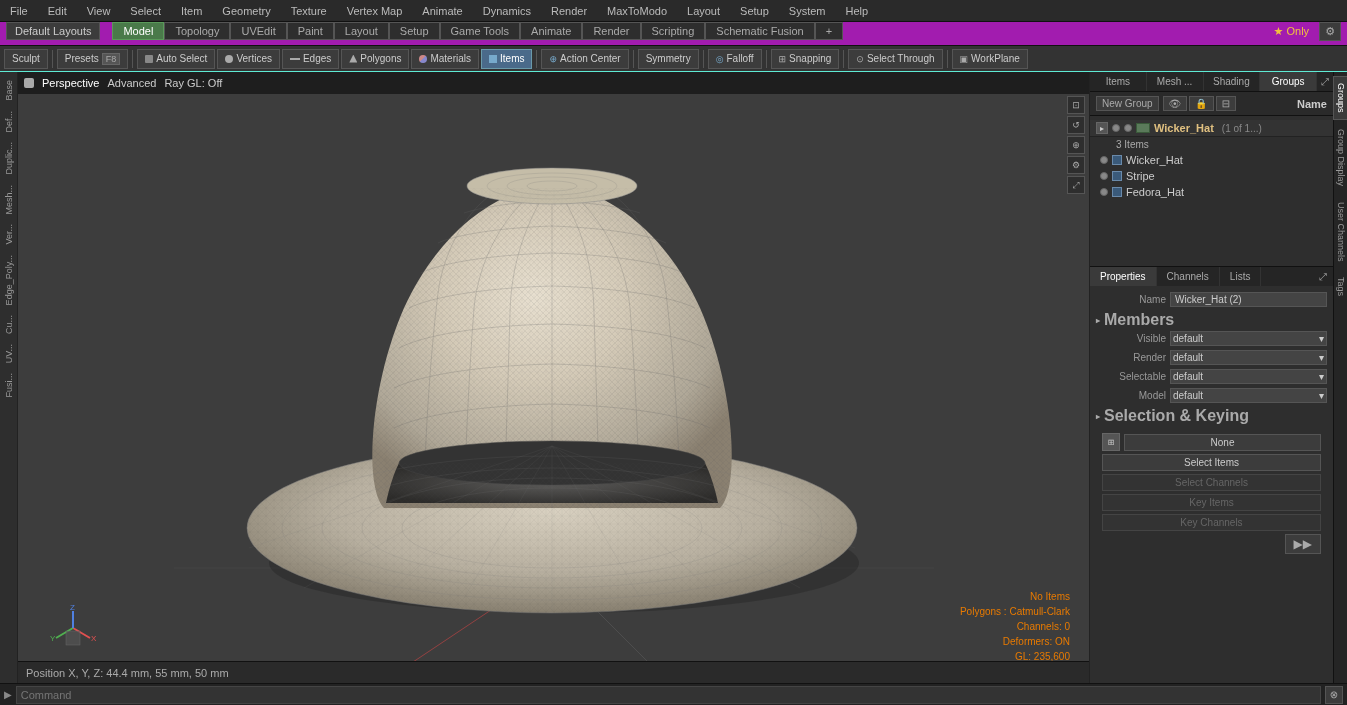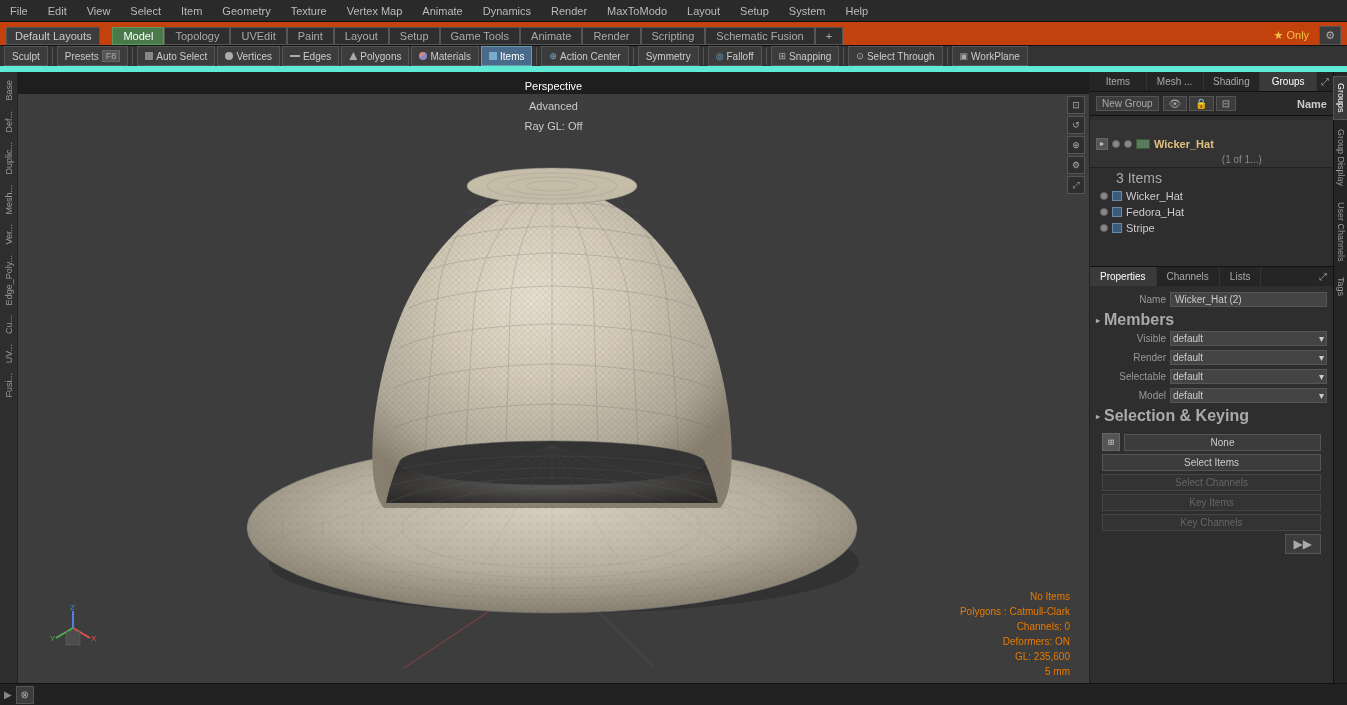--- a/index.html
+++ b/index.html
@@ -3,45 +3,45 @@
   <meta charset="utf-8">
   <style>
     * { box-sizing: border-box; margin: 0; padding: 0; }
     body { background: #3a3a3a; color: #ccc; font-family: 'Segoe UI', Arial, sans-serif; font-size: 11px; width: 1347px; height: 705px; overflow: hidden; }
 
     
     #menu-bar { display: flex; align-items: center; background: #2a2a2a; height: 22px; padding: 0 6px; gap: 12px; border-bottom: 1px solid #111; }
     .menu-item { color: #bbb; cursor: pointer; font-size: 11px; padding: 2px 4px; }
 
     
-    #layout-bar { display: flex; align-items: flex-end; background: #c2410c; height: 24px; padding: 0 6px; border-bottom: 1px solid #111; gap: 4px; }
+    #layout-bar { display: flex; align-items: flex-start; background: #a21caf; height: 24px; padding: 0 6px; border-bottom: 1px solid #111; gap: 4px; }
     .layout-dropdown { background: #3c3c3c; border: 1px solid #555; color: #ccc; font-size: 11px; padding: 2px 8px; cursor: pointer; }
     #layout-tabs { display: flex; gap: 0; margin-left: 8px; }
     .layout-tab { background: #2e2e2e; border: 1px solid #555; color: #aaa; font-size: 11px; padding: 2px 10px; cursor: pointer; }
     .layout-tab.active { background: #4a7a4a; color: #fff; border-color: #5a9a5a; }
     #layout-right { margin-left: auto; display: flex; gap: 4px; align-items: center; }
     .star-only { color: #f0c040; font-size: 11px; padding: 2px 6px; }
     .gear-btn { background: #3c3c3c; border: 1px solid #555; color: #aaa; padding: 2px 5px; cursor: pointer; font-size: 11px; }
 
     
-    #tools-bar { display: flex; align-items: center; background: #333; height: 26px; padding: 0 4px; border-bottom: 6px solid #5eead4; gap: 2px; flex-wrap: nowrap; }
+    #tools-bar { display: flex; align-items: center; background: #333; height: 26px; padding: 0 4px; border-bottom: 1px solid #5eead4; gap: 2px; flex-wrap: nowrap; }
     .tool-btn { background: #3c3c3c; border: 1px solid #555; color: #ccc; font-size: 10px; padding: 2px 7px; cursor: pointer; white-space: nowrap; display: flex; align-items: center; gap: 3px; height: 20px; }
     .tool-btn.active { background: #4a6a8a; border-color: #6a9aaa; color: #fff; }
     .tool-separator { width: 1px; height: 18px; background: #555; margin: 0 2px; }
 
     
     #main { display: flex; width: 1347px; height: calc(705px - 22px - 24px - 26px - 22px); }
 
     
     #left-sidebar { width: 18px; background: #2e2e2e; border-right: 1px solid #222; display: flex; flex-direction: column; align-items: center; padding: 4px 0; gap: 2px; overflow: hidden; }
     .sidebar-label { writing-mode: vertical-rl; text-orientation: mixed; transform: rotate(180deg); color: #999; font-size: 9px; padding: 4px 2px; cursor: pointer; white-space: nowrap; }
 
     
     #viewport { flex: 1; background: #3d3d3d; position: relative; overflow: hidden; }
-    #viewport-header { display: flex; align-items: center; background: rgba(0,0,0,0.5); height: 22px; padding: 0 6px; gap: 8px; position: absolute; top: 0; left: 0; right: 0; z-index: 10; flex-direction: column; }
+    #viewport-header { display: flex; align-items: center; background: rgba(0,0,0,0.5); height: 22px; padding: 0 6px; gap: 8px; position: absolute; top: 0; left: 0; right: 0; z-index: 10; }
     .vp-dot { width: 10px; height: 10px; background: #aaa; border-radius: 2px; display: inline-block; }
     .vp-label { color: #ccc; font-size: 11px; cursor: pointer; }
     .vp-label.active-vp { color: #fff; }
     #viewport-controls { position: absolute; top: 24px; right: 4px; display: flex; flex-direction: column; gap: 2px; z-index: 10; }
     .vp-ctrl-btn { background: rgba(40,40,40,0.7); border: 1px solid #555; color: #aaa; width: 18px; height: 18px; font-size: 9px; cursor: pointer; display: flex; align-items: center; justify-content: center; }
 
     
     #hat-canvas { position: absolute; top: 0; left: 0; right: 0; bottom: 0; display: flex; align-items: center; justify-content: center; }
     #hat-svg { width: 760px; height: 580px; }
 
@@ -57,22 +57,22 @@
     #right-tabs { display: flex; background: #252525; border-bottom: 1px solid #111; }
     .right-tab { flex: 1; text-align: center; padding: 4px 2px; font-size: 10px; color: #aaa; cursor: pointer; border-right: 1px solid #333; }
     .right-tab.active { background: #3a3a3a; color: #fff; }
     #right-header { display: flex; align-items: center; padding: 4px 6px; background: #2a2a2a; border-bottom: 1px solid #111; gap: 4px; justify-content: space-between; }
     .right-header-btn { background: #3c3c3c; border: 1px solid #555; color: #aaa; font-size: 10px; padding: 1px 5px; cursor: pointer; }
     #groups-list { flex: 1; overflow-y: auto; padding: 4px 0; }
     .group-header-row { display: flex; align-items: center; padding: 2px 6px; gap: 4px; background: #333; border-bottom: 1px solid #222; }
     .group-toggle { width: 12px; height: 12px; background: #555; border: 1px solid #666; cursor: pointer; display: flex; align-items: center; justify-content: center; font-size: 8px; }
     .group-icon { width: 14px; height: 10px; background: #5a7a5a; border: 1px solid #3a5a3a; }
     .group-name { color: #e0c080; font-size: 11px; font-weight: bold; }
-    .group-sub { color: #888; font-size: 10px; margin-left: 4px; margin-top: 32px; }
-    .group-count { color: #aaa; font-size: 14px; padding: 2px 26px; }
+    .group-sub { color: #888; font-size: 10px; margin-left: 4px; }
+    .group-count { color: #aaa; font-size: 10px; padding: 2px 26px; }
     .group-item-row { display: flex; align-items: center; padding: 2px 10px; gap: 4px; cursor: pointer; }
     .item-name { color: #ccc; font-size: 11px; }
 
     
     #props-section { border-top: 1px solid #111; background: #2e2e2e; }
     #props-tabs { display: flex; background: #252525; }
     .props-tab { padding: 4px 10px; font-size: 10px; color: #aaa; cursor: pointer; border-right: 1px solid #333; }
     .props-tab.active { background: #3a3a3a; color: #fff; }
     #props-expand-btn { margin-left: auto; background: none; border: none; color: #aaa; cursor: pointer; font-size: 10px; padding: 2px 6px; }
     #props-content { padding: 6px; }
@@ -361,20 +361,23 @@
 
     <div id="wireframe-info">
       <div style="color:#e87a00;">No Items</div>
       <div>Polygons : Catmull-Clark</div>
       <div>Channels: 0</div>
       <div>Deformers: ON</div>
       <div>GL: 235,600</div>
       <div>5 mm</div>
     </div>
 
+    <div id="position-bar" style="position: absolute; bottom: 0px; left: 0px; right: 0px;">
+      <span>Position X, Y, Z:  44.4 mm, 55 mm, 50 mm</span>
+    </div>
   </div>
 
   <div id="right-panel" style="display: flex; flex-direction: row;">
       <div style="flex: 1 1 0%; display: flex; flex-direction: column; overflow: hidden;">
 
     <div id="right-tabs">
       <div class="right-tab">Items</div>
       <div class="right-tab">Mesh ...</div>
       <div class="right-tab">Shading</div>
       <div class="right-tab active">Groups</div>
@@ -404,26 +407,26 @@
       <div class="group-count">3 Items</div>
 
       <div class="group-item-row">
         <div style="width:8px;height:8px;background:#888;border-radius:50%;border:1px solid #666;"></div>
         <div style="width:10px;height:10px;border:1px solid #6a8aaa;background:#3a5a7a;"></div>
         <span class="item-name">Wicker_Hat</span>
       </div>
       <div class="group-item-row">
         <div style="width:8px;height:8px;background:#888;border-radius:50%;border:1px solid #666;"></div>
         <div style="width:10px;height:10px;border:1px solid #6a8aaa;background:#3a5a7a;"></div>
-        <span class="item-name">Fedora_Hat</span>
+        <span class="item-name">Stripe</span>
       </div>
       <div class="group-item-row">
         <div style="width:8px;height:8px;background:#888;border-radius:50%;border:1px solid #666;"></div>
         <div style="width:10px;height:10px;border:1px solid #6a8aaa;background:#3a5a7a;"></div>
-        <span class="item-name">Stripe</span>
+        <span class="item-name">Fedora_Hat</span>
       </div>
     </div>
 
     <div id="props-section">
       <div id="props-tabs">
         <div class="props-tab active">Properties</div>
         <div class="props-tab">Channels</div>
         <div class="props-tab">Lists</div>
         <button id="props-expand-btn">⤢</button>
       </div>
@@ -499,14 +502,15 @@
       <span class="far-tab">Group Display</span>
       <span class="far-tab">User Channels</span>
       <span class="far-tab">Tags</span>
     </div>
     </div>
 
 </div>
 
 <div id="command-bar">
   <span class="cmd-arrow">▶</span>
+  <input id="command-input" type="text" placeholder="Command" style="">
   <button class="cmd-btn">⊗</button>
 </div>
 
 </body></html>

